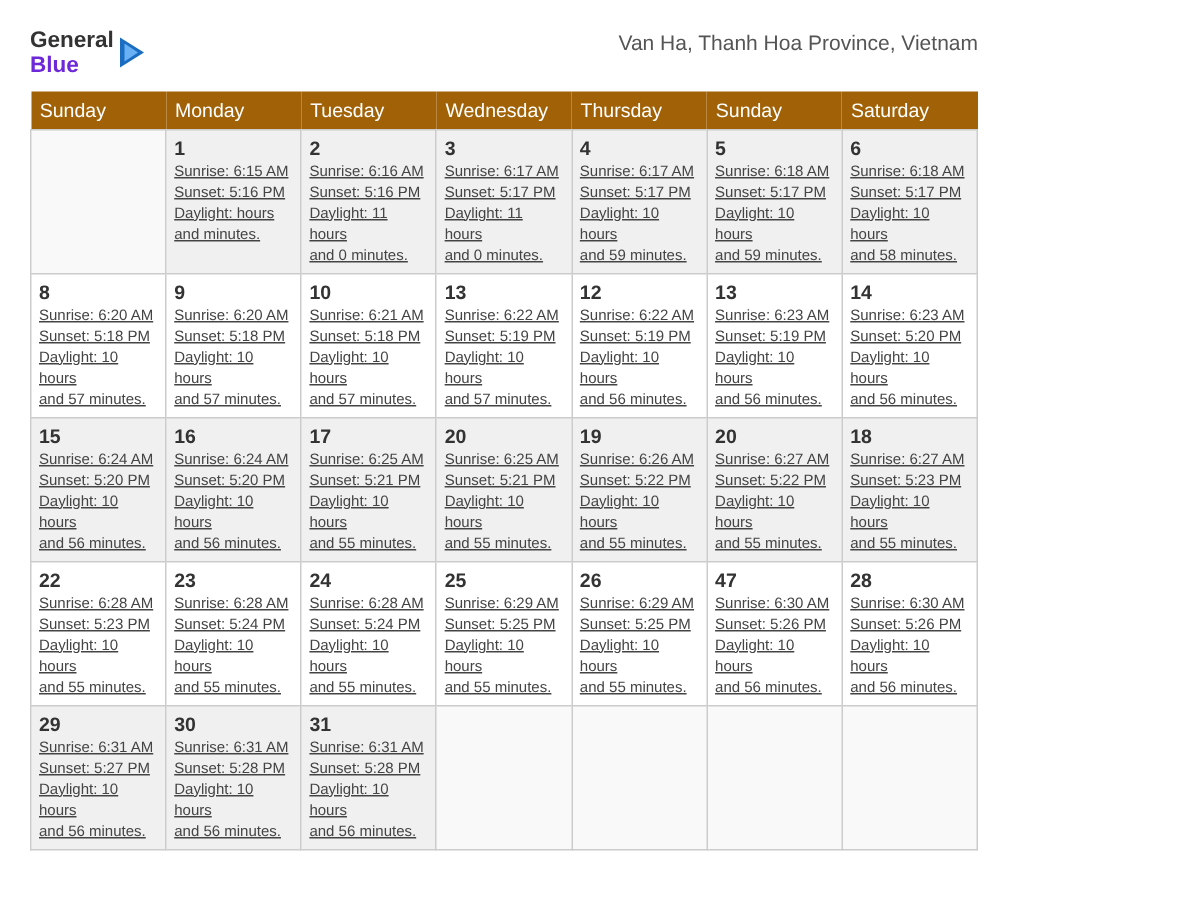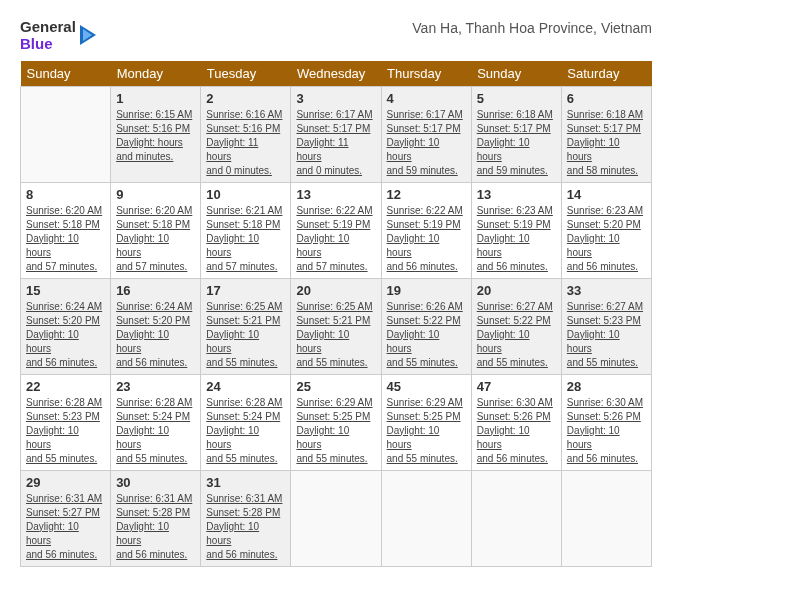--- a/index.html
+++ b/index.html
@@ -133,28 +133,28 @@
           <td><span class="day-number">13</span><span class="day-info">Sunrise: 6:23 AM<br>Sunset: 5:19 PM<br>Daylight: 10 hours<br>and 56 minutes.</span></td>
           <td><span class="day-number">14</span><span class="day-info">Sunrise: 6:23 AM<br>Sunset: 5:20 PM<br>Daylight: 10 hours<br>and 56 minutes.</span></td>
         </tr>
         <tr class="row-shaded">
           <td><span class="day-number">15</span><span class="day-info">Sunrise: 6:24 AM<br>Sunset: 5:20 PM<br>Daylight: 10 hours<br>and 56 minutes.</span></td>
           <td><span class="day-number">16</span><span class="day-info">Sunrise: 6:24 AM<br>Sunset: 5:20 PM<br>Daylight: 10 hours<br>and 56 minutes.</span></td>
           <td><span class="day-number">17</span><span class="day-info">Sunrise: 6:25 AM<br>Sunset: 5:21 PM<br>Daylight: 10 hours<br>and 55 minutes.</span></td>
           <td><span class="day-number">20</span><span class="day-info">Sunrise: 6:25 AM<br>Sunset: 5:21 PM<br>Daylight: 10 hours<br>and 55 minutes.</span></td>
           <td><span class="day-number">19</span><span class="day-info">Sunrise: 6:26 AM<br>Sunset: 5:22 PM<br>Daylight: 10 hours<br>and 55 minutes.</span></td>
           <td><span class="day-number">20</span><span class="day-info">Sunrise: 6:27 AM<br>Sunset: 5:22 PM<br>Daylight: 10 hours<br>and 55 minutes.</span></td>
-          <td><span class="day-number">33</span><span class="day-info">Sunrise: 6:27 AM<br>Sunset: 5:23 PM<br>Daylight: 10 hours<br>and 55 minutes.</span></td>
+          <td><span class="day-number">18</span><span class="day-info">Sunrise: 6:27 AM<br>Sunset: 5:23 PM<br>Daylight: 10 hours<br>and 55 minutes.</span></td>
         </tr>
         <tr>
           <td><span class="day-number">22</span><span class="day-info">Sunrise: 6:28 AM<br>Sunset: 5:23 PM<br>Daylight: 10 hours<br>and 55 minutes.</span></td>
           <td><span class="day-number">23</span><span class="day-info">Sunrise: 6:28 AM<br>Sunset: 5:24 PM<br>Daylight: 10 hours<br>and 55 minutes.</span></td>
           <td><span class="day-number">24</span><span class="day-info">Sunrise: 6:28 AM<br>Sunset: 5:24 PM<br>Daylight: 10 hours<br>and 55 minutes.</span></td>
           <td><span class="day-number">25</span><span class="day-info">Sunrise: 6:29 AM<br>Sunset: 5:25 PM<br>Daylight: 10 hours<br>and 55 minutes.</span></td>
-          <td><span class="day-number">45</span><span class="day-info">Sunrise: 6:29 AM<br>Sunset: 5:25 PM<br>Daylight: 10 hours<br>and 55 minutes.</span></td>
+          <td><span class="day-number">26</span><span class="day-info">Sunrise: 6:29 AM<br>Sunset: 5:25 PM<br>Daylight: 10 hours<br>and 55 minutes.</span></td>
           <td><span class="day-number">47</span><span class="day-info">Sunrise: 6:30 AM<br>Sunset: 5:26 PM<br>Daylight: 10 hours<br>and 56 minutes.</span></td>
           <td><span class="day-number">28</span><span class="day-info">Sunrise: 6:30 AM<br>Sunset: 5:26 PM<br>Daylight: 10 hours<br>and 56 minutes.</span></td>
         </tr>
         <tr class="row-shaded">
           <td><span class="day-number">29</span><span class="day-info">Sunrise: 6:31 AM<br>Sunset: 5:27 PM<br>Daylight: 10 hours<br>and 56 minutes.</span></td>
           <td><span class="day-number">30</span><span class="day-info">Sunrise: 6:31 AM<br>Sunset: 5:28 PM<br>Daylight: 10 hours<br>and 56 minutes.</span></td>
           <td><span class="day-number">31</span><span class="day-info">Sunrise: 6:31 AM<br>Sunset: 5:28 PM<br>Daylight: 10 hours<br>and 56 minutes.</span></td>
           <td class="empty"></td>
           <td class="empty"></td>
           <td class="empty"></td>

